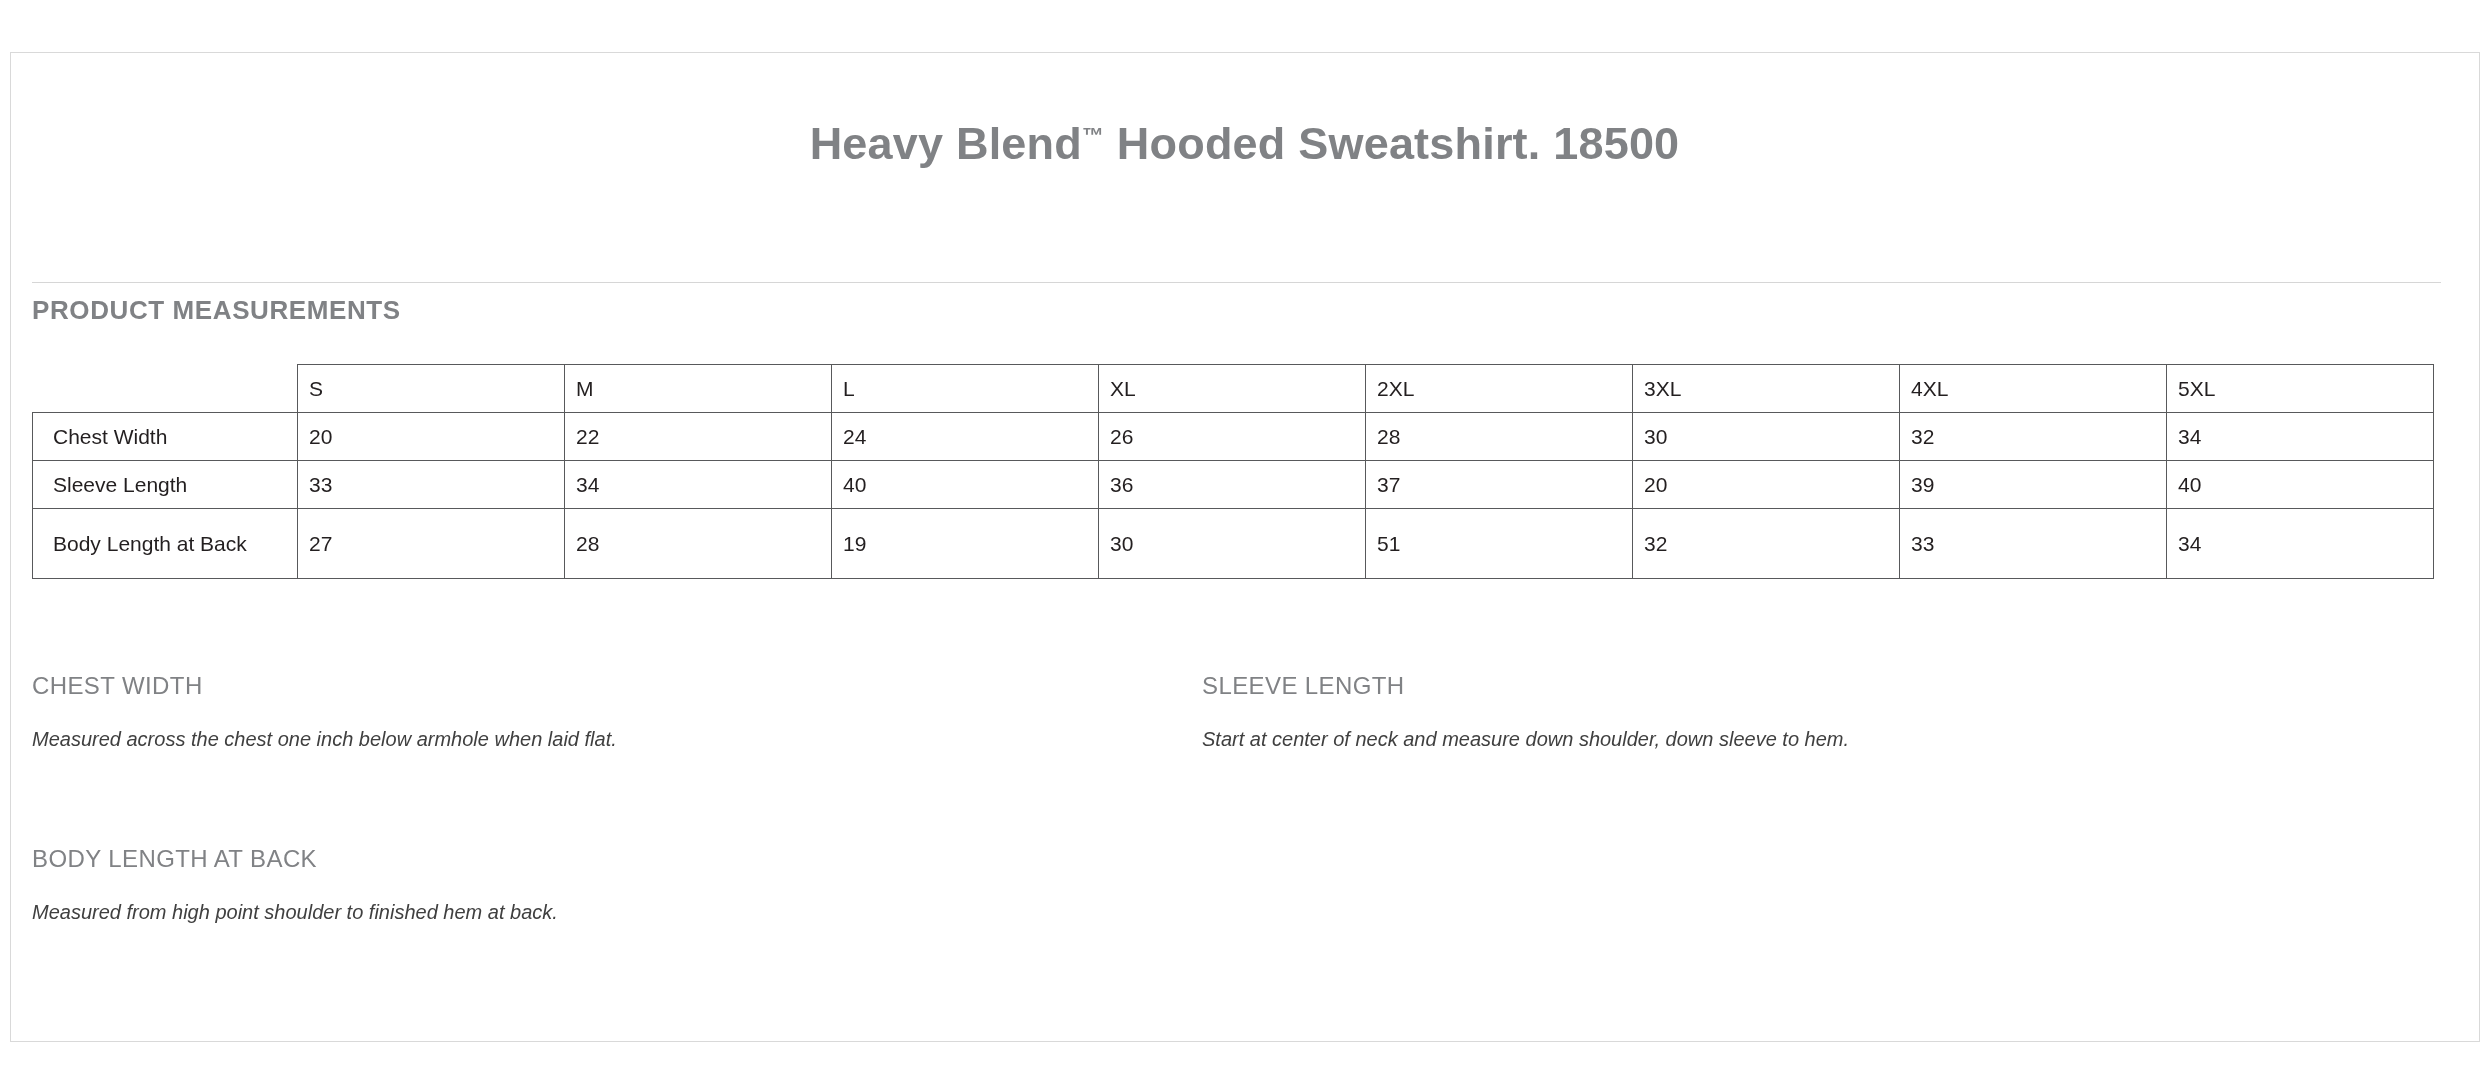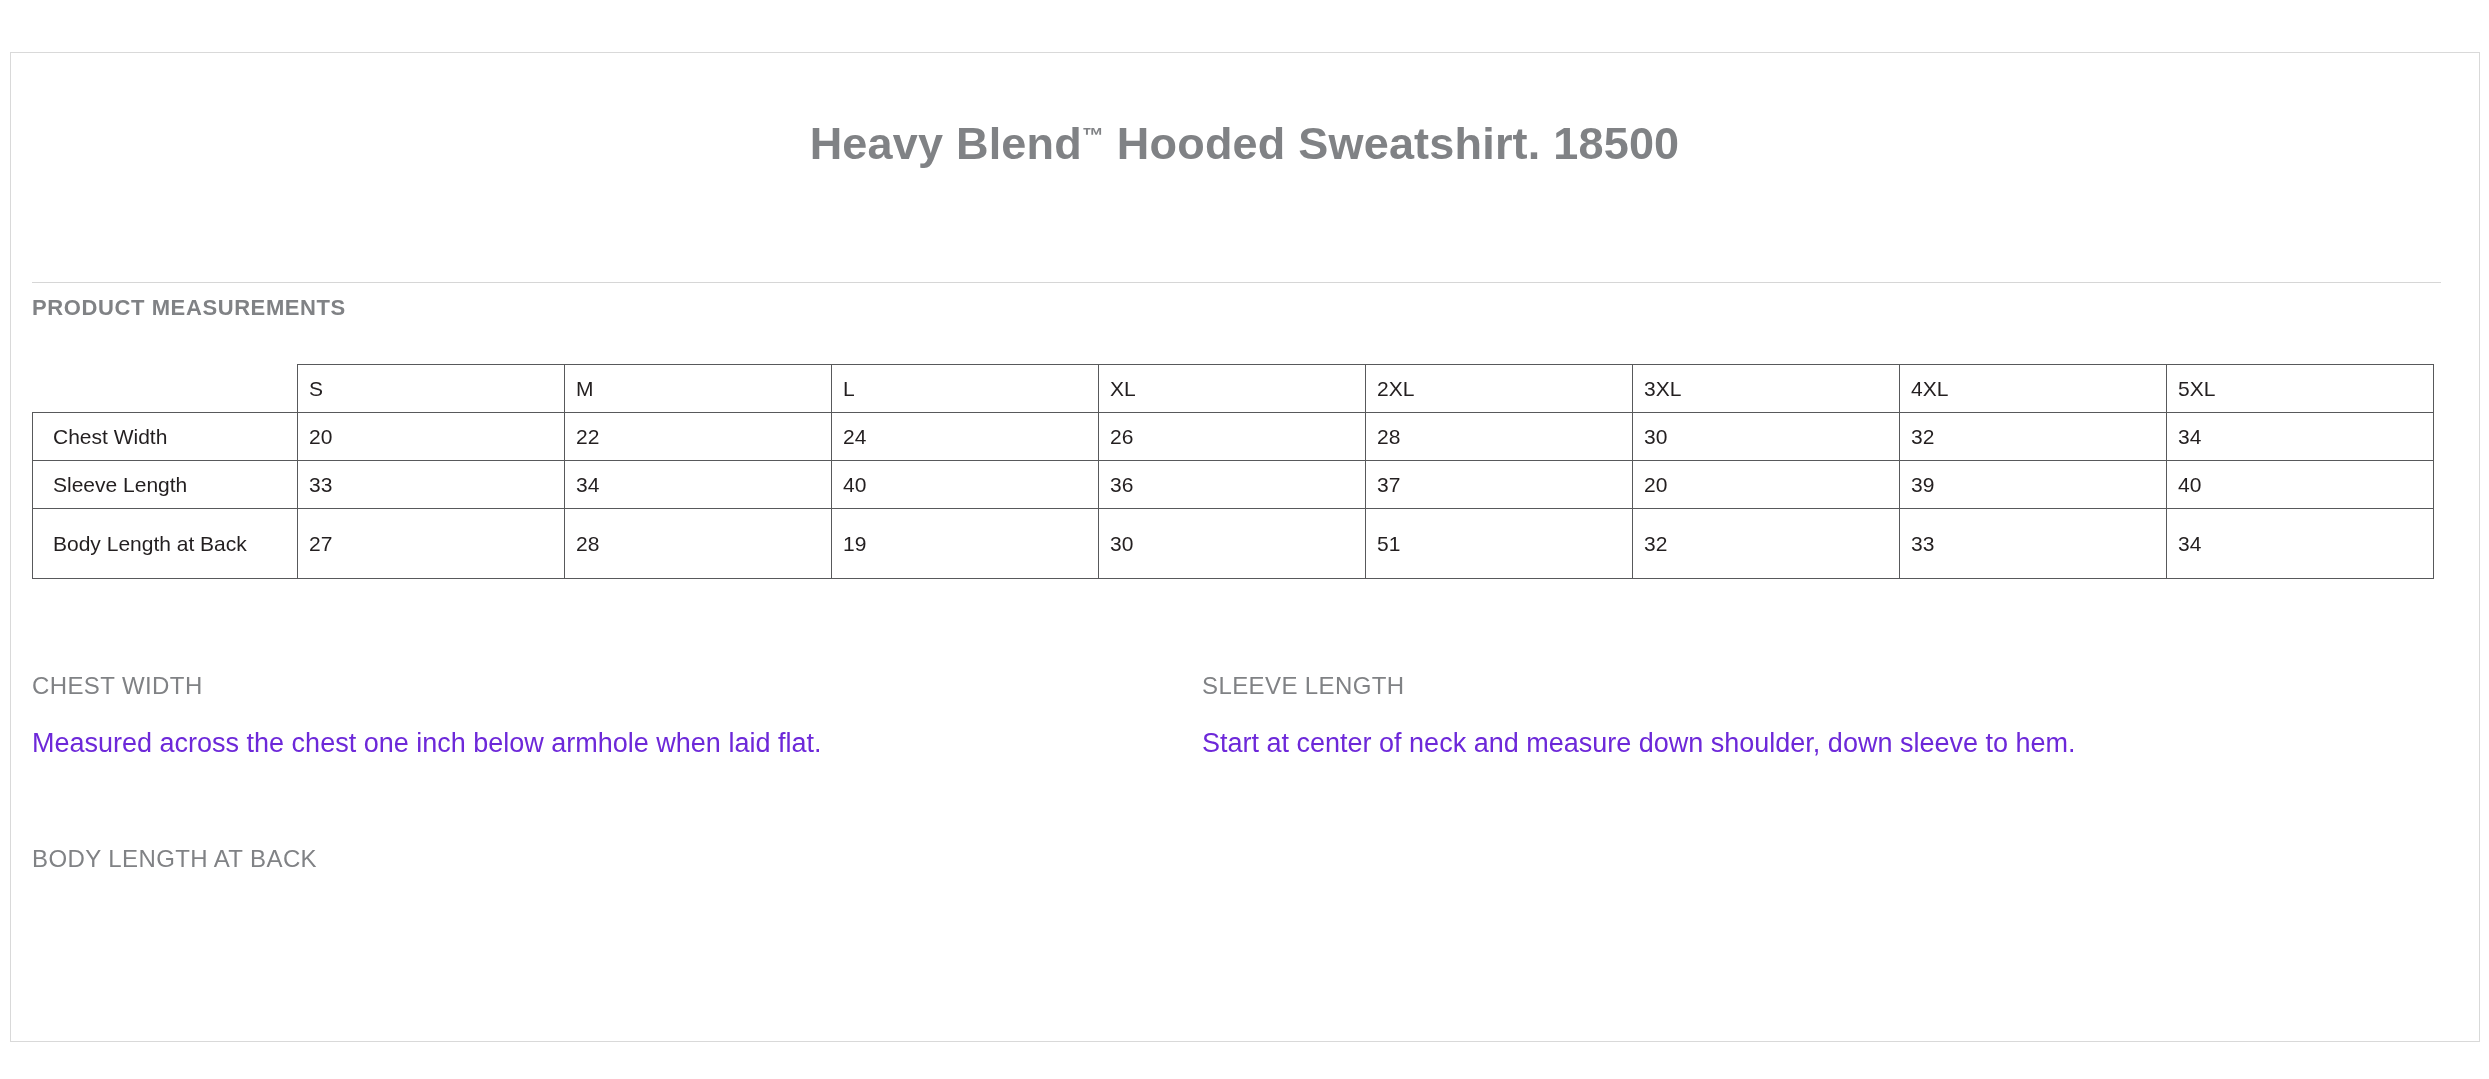--- a/index.html
+++ b/index.html
@@ -49,21 +49,21 @@
     left: 32px;
     top: 282px;
     width: 2409px;
     height: 1px;
     background: #d6d6d6;
   }
   .section-label {
     position: absolute;
     left: 32px;
     top: 295px;
-    font-size: 22px;
+    font-size: 26px;
     font-weight: bold;
     color: #808285;
     letter-spacing: 0.6px;
   }
   
   .meas-table {
     position: absolute;
     left: 32px;
     top: 364px;
     width: 2402px;
@@ -106,23 +106,24 @@
     position: absolute;
   }
   .def-title {
     font-size: 24px;
     color: #808285;
     letter-spacing: 0.4px;
     margin-bottom: 28px;
     white-space: nowrap;
   }
   .def-text {
-    font-size: 27px;
-    color: #6d28d9;
+    font-size: 20px;
+    color: #404040;
     white-space: nowrap;
+    font-style: italic;
   }
   #d0 { left: 0px; top: 0px; }
   #d1 { left: 1170px; top: 0px; }
   #d2 { left: 0px; top: 173px; }
 </style>
 </head>
 <body>
 
 <div class="page">
 
@@ -200,16 +201,17 @@
     <div class="def-block" id="d0">
       <div class="def-title">CHEST WIDTH</div>
       <div class="def-text">Measured across the chest one inch below armhole when laid flat.</div>
     </div>
     <div class="def-block" id="d1">
       <div class="def-title">SLEEVE LENGTH</div>
       <div class="def-text">Start at center of neck and measure down shoulder, down sleeve to hem.</div>
     </div>
     <div class="def-block" id="d2">
       <div class="def-title">BODY LENGTH AT BACK</div>
+      <div class="def-text">Measured from high point shoulder to finished hem at back.</div>
     </div>
   </div>
 
 </div>
 
 </body></html>

